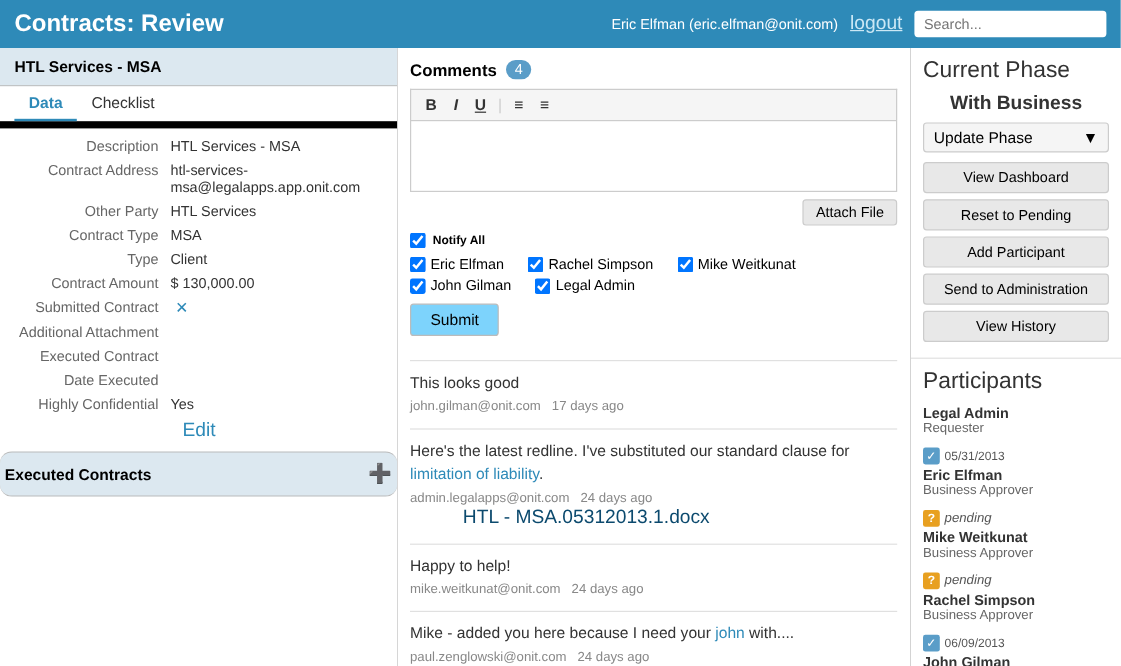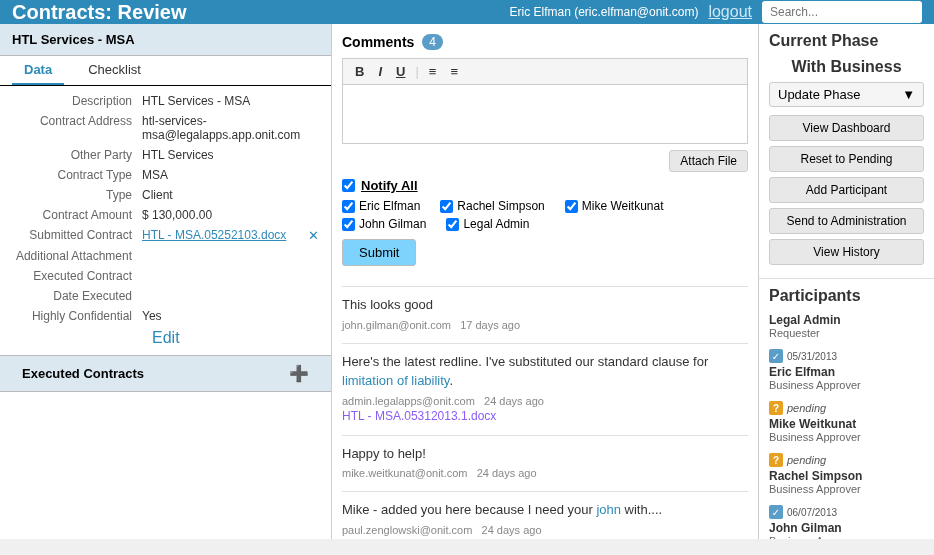--- a/index.html
+++ b/index.html
@@ -1,70 +1,70 @@
 <!DOCTYPE html>
 <html><head>
   <meta charset="utf-8">
   <style>
     * { box-sizing: border-box; margin: 0; padding: 0; font-family: Arial, sans-serif; font-size: 13px; }
     body { background: #f0f0f0; }
 
     
-    .header { background: #2e8ab8; color: white; padding: 8px 12px; display: flex; align-items: center; justify-content: space-between; height: 24px; }
+    .header { background: #2e8ab8; color: white; padding: 8px 12px; display: flex; align-items: center; justify-content: space-between; height: 40px; }
     .header-title { font-size: 20px; font-weight: bold; color: white; }
     .header-right { display: flex; align-items: center; gap: 10px; }
     .header-user { font-size: 12px; color: white; }
     .header-logout { font-size: 16px; color: #cce8f5; cursor: pointer; text-decoration: underline; }
     .header-search { background: white; border: none; padding: 4px 8px; border-radius: 3px; width: 160px; font-size: 12px; }
 
     
     .main { display: flex; height: calc(555px - 40px); overflow: hidden; }
 
     
     .left-panel { width: 332px; background: white; border-right: 1px solid #ccc; overflow-y: auto; flex-shrink: 0; }
     .contract-header { background: #dce8f0; padding: 8px 12px; font-weight: bold; font-size: 13px; border-bottom: 1px solid #bbb; display: flex; align-items: center; justify-content: space-between; }
-    .tabs { display: flex; gap: 12px; border-bottom: 1px solid #000000; padding: 0 12px; background: white; }
+    .tabs { display: flex; gap: 0; border-bottom: 6px solid #000000; padding: 0 12px; background: white; }
     .tab { padding: 6px 12px; cursor: pointer; font-size: 13px; color: #333; border-bottom: 2px solid transparent; }
     .tab.active { border-bottom: 2px solid #2e8ab8; color: #2e8ab8; font-weight: bold; }
     .data-section { padding: 8px 12px; }
     .data-row { display: flex; margin-bottom: 6px; }
     .data-label { color: #666; text-align: right; min-width: 130px; padding-right: 10px; font-size: 12px; }
     .data-value { color: #333; font-size: 12px; flex: 1; }
     .data-value.link { color: #2e8ab8; text-decoration: underline; cursor: pointer; }
     .edit-link { color: #2e8ab8; cursor: pointer; margin-left: 140px; font-size: 16px; }
-    .executed-section { background: #dce8f0; padding: 8px 22px; font-weight: bold; font-size: 13px; border-top: 1px solid #bbb; border-bottom: 1px solid #bbb; display: flex; align-items: center; justify-content: space-between; cursor: pointer; }
+    .executed-section { background: #dce8f0; padding: 8px 4px; font-weight: bold; font-size: 13px; border-top: 1px solid #bbb; border-bottom: 1px solid #bbb; display: flex; align-items: center; justify-content: space-between; cursor: pointer; border-radius: 10px; }
     .add-icon { color: #555; font-size: 16px; cursor: pointer; }
 
     
     .middle-panel { flex: 1; background: white; border-right: 1px solid #ccc; overflow-y: auto; padding: 10px; }
     .comments-header { display: flex; align-items: center; gap: 8px; margin-bottom: 8px; }
     .comments-label { font-weight: bold; font-size: 14px; }
     .comments-badge { background: #5a9dc8; color: white; border-radius: 10px; padding: 1px 7px; font-size: 12px; }
     .editor-toolbar { border: 1px solid #ccc; border-bottom: none; padding: 4px 8px; display: flex; gap: 6px; align-items: center; background: #f5f5f5; }
     .toolbar-btn { font-weight: bold; cursor: pointer; color: #333; font-size: 13px; padding: 1px 4px; background: none; border: none; }
     .toolbar-sep { color: #ccc; }
     .editor-area { border: 1px solid #ccc; min-height: 60px; padding: 6px; background: white; margin-bottom: 6px; }
     .attach-row { display: flex; justify-content: flex-end; margin-bottom: 6px; }
     .attach-btn { background: #e8e8e8; border: 1px solid #ccc; padding: 3px 10px; cursor: pointer; font-size: 12px; border-radius: 3px; }
     .notify-row { display: flex; align-items: center; gap: 6px; margin-bottom: 6px; }
-    .notify-label { font-size: 13px; font-weight: bold; text-decoration: underline; }
+    .notify-label { font-size: 10px; font-weight: bold; }
     .checkbox-group { display: flex; flex-wrap: wrap; gap: 4px 20px; margin-bottom: 8px; }
     .checkbox-item { display: flex; align-items: center; gap: 4px; font-size: 12px; }
     .submit-btn { background: #7dd3fc; border: 1px solid #bbb; padding: 5px 16px; cursor: pointer; font-size: 13px; border-radius: 3px; margin-bottom: 12px; }
     .divider { border: none; border-top: 1px solid #e0e0e0; margin: 8px 0; }
     .comment-block { margin-bottom: 12px; }
     .comment-text { font-size: 13px; color: #333; margin-bottom: 4px; line-height: 1.5; }
     .comment-text .highlight { color: #2e8ab8; }
     .comment-meta { font-size: 11px; color: #888; margin-bottom: 2px; }
-    .comment-link { color: #8b5cf6; font-size: 12px; display: block; margin-top: 2px; }
+    .comment-link { color: #0c4a6e; font-size: 16px; display: block; margin-top: 2px; margin-left: 44px; }
 
     
     .right-panel { width: 175px; background: white; overflow-y: auto; flex-shrink: 0; padding: 0; }
     .panel-section { padding: 8px 10px; }
-    .panel-title { font-weight: bold; font-size: 16px; margin-bottom: 8px; color: #333; }
+    .panel-title { font-weight: normal; font-size: 19px; margin-bottom: 8px; color: #333; }
     .phase-label { text-align: center; font-size: 16px; color: #333; margin-bottom: 6px; font-weight: bold; }
     .phase-dropdown { display: flex; align-items: center; justify-content: space-between; border: 1px solid #ccc; padding: 4px 8px; border-radius: 3px; background: #f5f5f5; cursor: pointer; margin-bottom: 8px; font-size: 12px; }
     .action-btn { width: 100%; background: #e8e8e8; border: 1px solid #ccc; padding: 5px 8px; cursor: pointer; font-size: 12px; border-radius: 3px; text-align: center; margin-bottom: 5px; display: block; }
     .participants-section { border-top: 1px solid #e0e0e0; padding: 8px 10px; }
     .participant { margin-bottom: 10px; }
     .participant-name { font-size: 12px; color: #333; font-weight: bold; }
     .participant-role { font-size: 11px; color: #666; }
     .participant-status { display: flex; align-items: center; gap: 4px; margin-bottom: 2px; }
     .status-check { width: 14px; height: 14px; background: #5a9dc8; color: white; font-size: 10px; border-radius: 2px; display: flex; align-items: center; justify-content: center; flex-shrink: 0; }
     .status-pending { width: 14px; height: 14px; background: #e8a020; color: white; font-size: 10px; border-radius: 2px; display: flex; align-items: center; justify-content: center; flex-shrink: 0; font-weight: bold; }
@@ -113,21 +113,20 @@
       <div class="data-row">
         <span class="data-label">Type</span>
         <span class="data-value">Client</span>
       </div>
       <div class="data-row">
         <span class="data-label">Contract Amount</span>
         <span class="data-value">$ 130,000.00</span>
       </div>
       <div class="data-row">
         <span class="data-label">Submitted Contract</span>
-        <span class="data-value link">HTL - MSA.05252103.docx</span>
         <span style="color:#2e8ab8;cursor:pointer;margin-left:4px;">✕</span>
       </div>
       <div class="data-row">
         <span class="data-label">Additional Attachment</span>
         <span class="data-value"></span>
       </div>
       <div class="data-row">
         <span class="data-label">Executed Contract</span>
         <span class="data-value"></span>
       </div>
@@ -267,21 +266,21 @@
           <div class="status-pending">?</div>
           <span class="status-pending-text">pending</span>
         </div>
         <div class="participant-name">Rachel Simpson</div>
         <div class="participant-role">Business Approver</div>
       </div>
 
       <div class="participant">
         <div class="participant-status">
           <div class="status-check">✓</div>
-          <span class="status-date">06/07/2013</span>
+          <span class="status-date">06/09/2013</span>
         </div>
         <div class="participant-name">John Gilman</div>
         <div class="participant-role">Business Approver</div>
       </div>
 
     </div>
   </div>
 
 </div>
 

